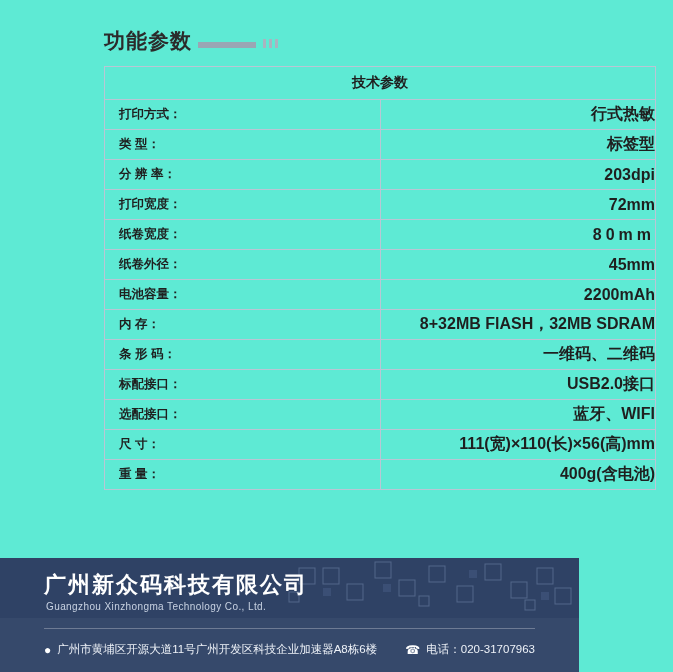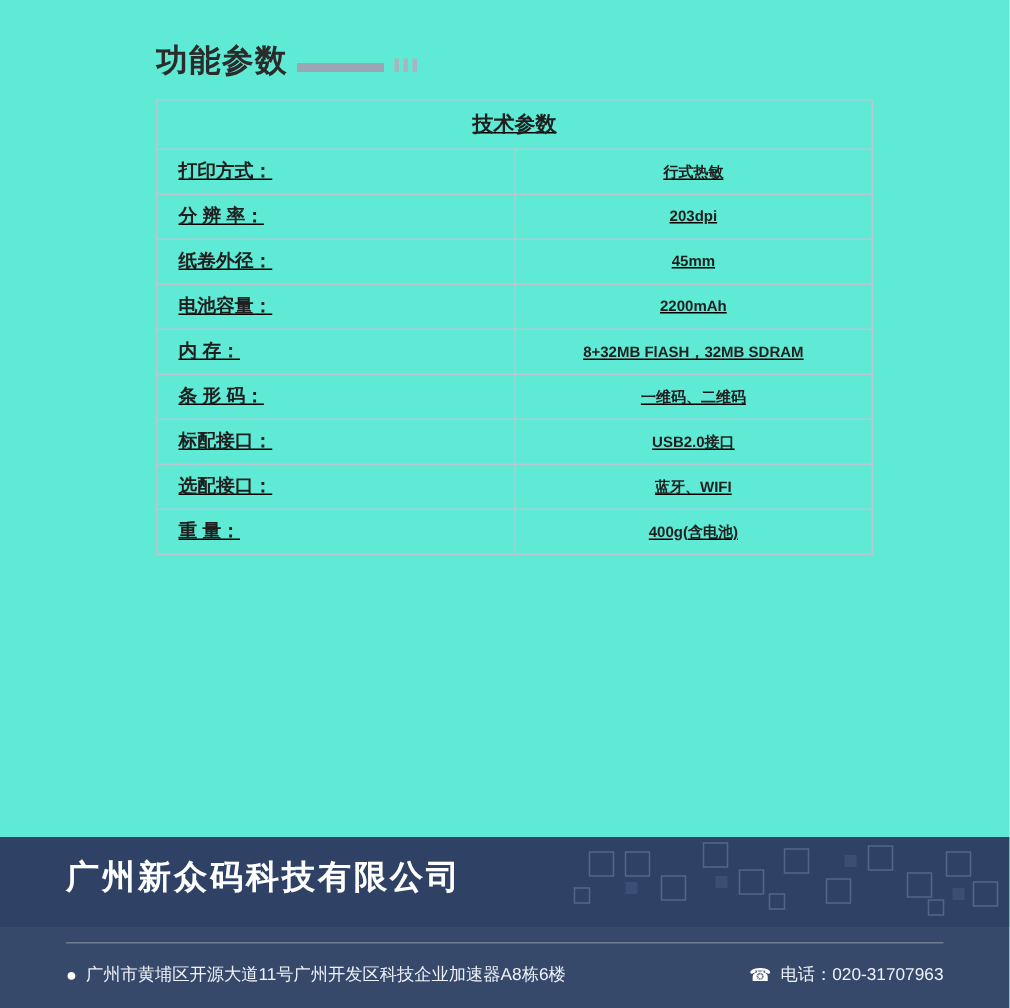--- a/index.html
+++ b/index.html
@@ -54,24 +54,23 @@
     height: 9px;
     background: #a9b4c0;
     margin-right: 3px;
   }
 
   
   .spec-table {
     position: absolute;
     left: 104px;
     top: 66px;
-    width: 478px;
+    width: 552px;
     border-collapse: collapse;
     table-layout: fixed;
-    text-decoration: underline;
   }
   .spec-table td {
     border: 1px solid #b9c6d4;
     height: 29px;
     font-size: 12.5px;
     color: #1f1f1f;
     padding: 0;
   }
   .spec-table .caption-cell {
     text-align: center;
@@ -81,34 +80,34 @@
     color: #1f1f1f;
   }
   .spec-table .label-cell {
     width: 96px;
     padding-left: 14px;
     font-weight: bold;
     font-size: 12.5px;
     white-space: nowrap;
   }
   .spec-table .value-cell {
-    text-align: center;
-    font-weight: bold;
-    font-size: 10px;
+    text-align: right;
+    font-weight: bold;
+    font-size: 16px;
   }
   .spec-table .value-cell.spaced {
     letter-spacing: 4px;
   }
 
   
   .footer {
     position: absolute;
     left: 0;
     bottom: 0;
-    width: 673px;
+    width: 579px;
     height: 114px;
     background: #36496b;
     overflow: hidden;
   }
   .footer-deco {
     position: absolute;
     right: 0;
     top: 0;
     width: 300px;
     height: 114px;
@@ -200,24 +199,36 @@
   <table class="spec-table">
     <tbody>
       <tr>
         <td class="caption-cell" colspan="2">技术参数</td>
       </tr>
       <tr>
         <td class="label-cell">打印方式：</td>
         <td class="value-cell">行式热敏</td>
       </tr>
       <tr>
+        <td class="label-cell">类    型：</td>
+        <td class="value-cell">标签型</td>
+      </tr>
+      <tr>
         <td class="label-cell">分 辨 率：</td>
         <td class="value-cell">203dpi</td>
       </tr>
       <tr>
+        <td class="label-cell">打印宽度：</td>
+        <td class="value-cell">72mm</td>
+      </tr>
+      <tr>
+        <td class="label-cell">纸卷宽度：</td>
+        <td class="value-cell spaced">80mm</td>
+      </tr>
+      <tr>
         <td class="label-cell">纸卷外径：</td>
         <td class="value-cell">45mm</td>
       </tr>
       <tr>
         <td class="label-cell">电池容量：</td>
         <td class="value-cell">2200mAh</td>
       </tr>
       <tr>
         <td class="label-cell">内    存：</td>
         <td class="value-cell">8+32MB FlASH，32MB SDRAM</td>
@@ -226,20 +237,24 @@
         <td class="label-cell">条 形 码：</td>
         <td class="value-cell">一维码、二维码</td>
       </tr>
       <tr>
         <td class="label-cell">标配接口：</td>
         <td class="value-cell">USB2.0接口</td>
       </tr>
       <tr>
         <td class="label-cell">选配接口：</td>
         <td class="value-cell">蓝牙、WIFI</td>
+      </tr>
+      <tr>
+        <td class="label-cell">尺    寸：</td>
+        <td class="value-cell">111(宽)×110(长)×56(高)mm</td>
       </tr>
       <tr>
         <td class="label-cell">重    量：</td>
         <td class="value-cell">400g(含电池)</td>
       </tr>
     </tbody>
   </table>
 
   <div class="footer">
     <div class="footer-top"></div>
@@ -262,20 +277,21 @@
       </g>
       <g fill="#5d72a0" opacity=".6">
         <rect x="44" y="30" width="8" height="8"></rect>
         <rect x="104" y="26" width="8" height="8"></rect>
         <rect x="190" y="12" width="8" height="8"></rect>
         <rect x="262" y="34" width="8" height="8"></rect>
       </g>
     </svg>
 
     <div class="company-cn">广州新众码科技有限公司</div>
+    <div class="company-en">Guangzhou Xinzhongma Technology Co., Ltd.</div>
     <div class="footer-sep"></div>
 
     <div class="addr-row">
       <span class="pin">●</span>
       <span>广州市黄埔区开源大道11号广州开发区科技企业加速器A8栋6楼</span>
     </div>
 
     <div class="tel-row">
       <span class="tel-icon">☎</span>
       <span>电话：020-31707963</span>

